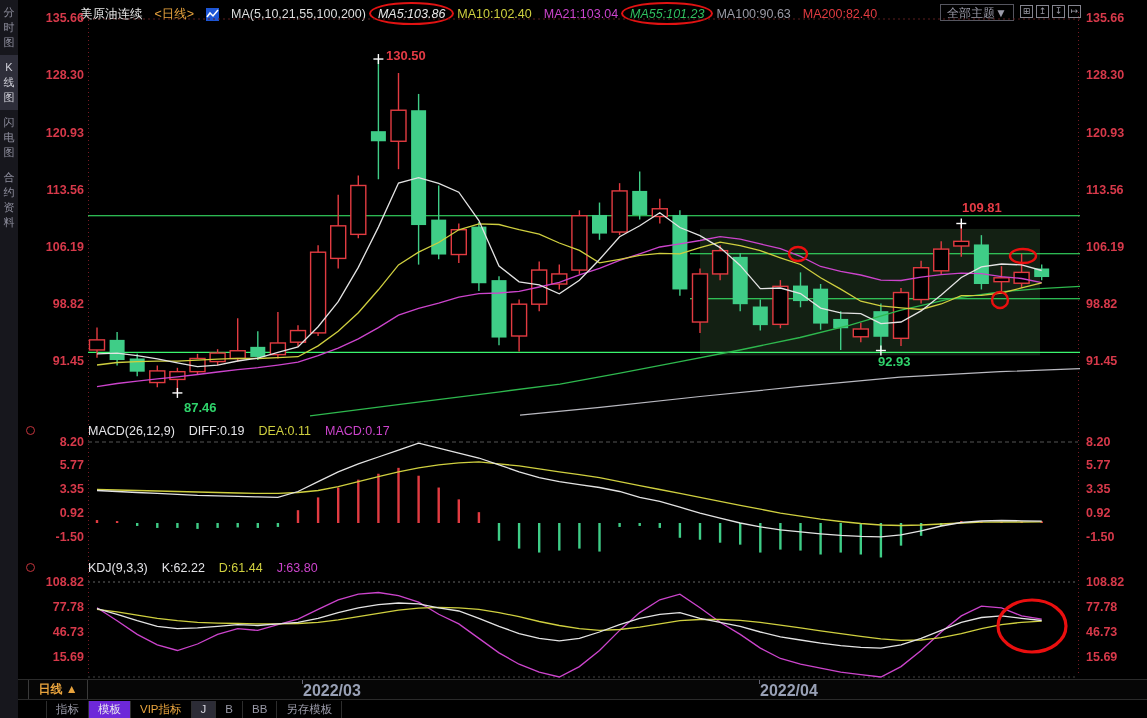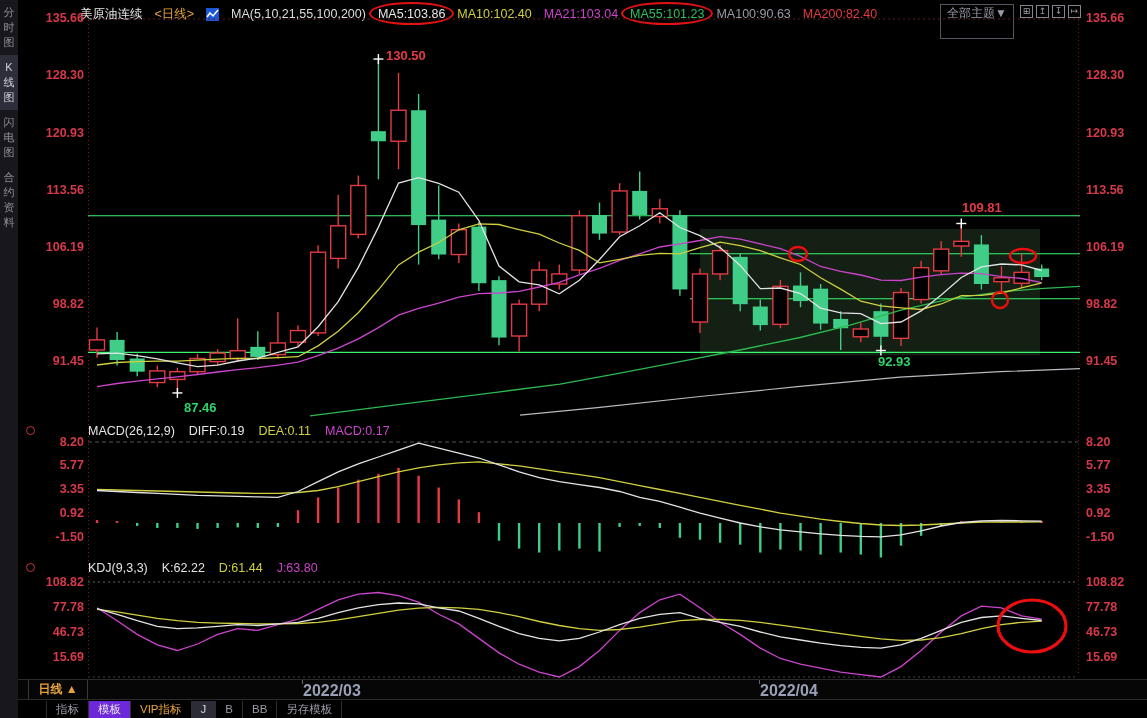--- a/index.html
+++ b/index.html
@@ -8,24 +8,24 @@
   
   .sidebar{position:absolute;left:0;top:0;width:18px;height:718px;background:#17171d;z-index:2;}
   .side-item{width:18px;text-align:center;color:#8f8f9e;font-size:11px;line-height:15px;
              padding:5px 0;word-break:break-all;cursor:pointer;}
   .side-item.sel{background:#2e2e3a;color:#cfcfd8;}
   
   .hdr{position:absolute;left:80px;top:4px;height:20px;display:flex;gap:12px;align-items:center;
        font-size:12.5px;white-space:nowrap;z-index:3;color:#e4e4e8;}
   .hdr .tag{color:#e8a33d;}
   .chart-ic{width:13px;height:13px;background:#1d55d4;display:inline-block;position:relative;}
-  .circled{position:relative;}
+  .circled{position:relative;font-style:italic;}
   .circled::after{content:"";position:absolute;left:-9px;right:-9px;top:-5px;bottom:-4px;
        border:2px solid #e11212;border-radius:50%;pointer-events:none;}
-  .theme-btn{position:absolute;left:940px;top:4px;width:74px;height:35px;border:1px solid #55555f;
+  .theme-btn{position:absolute;left:940px;top:4px;width:74px;height:17px;border:1px solid #55555f;
        color:#9a9aa8;font-size:12px;text-align:center;line-height:16px;z-index:3;box-sizing:border-box;cursor:pointer;}
   .winicons{position:absolute;left:1020px;top:5px;display:flex;gap:3px;z-index:3;}
   .wicon{width:13px;height:13px;border:1px solid #85858f;box-sizing:border-box;color:#9b9ba6;
        font-size:9px;line-height:11px;text-align:center;cursor:pointer;}
   
   .sub-hdr{position:absolute;left:88px;display:flex;gap:14px;font-size:12.5px;white-space:nowrap;
        z-index:3;color:#e4e4e8;}
   .panel-ic{position:absolute;left:26px;width:9px;height:9px;border:1.5px solid #c2343c;
        border-radius:50%;z-index:3;box-sizing:border-box;cursor:pointer;}
   

